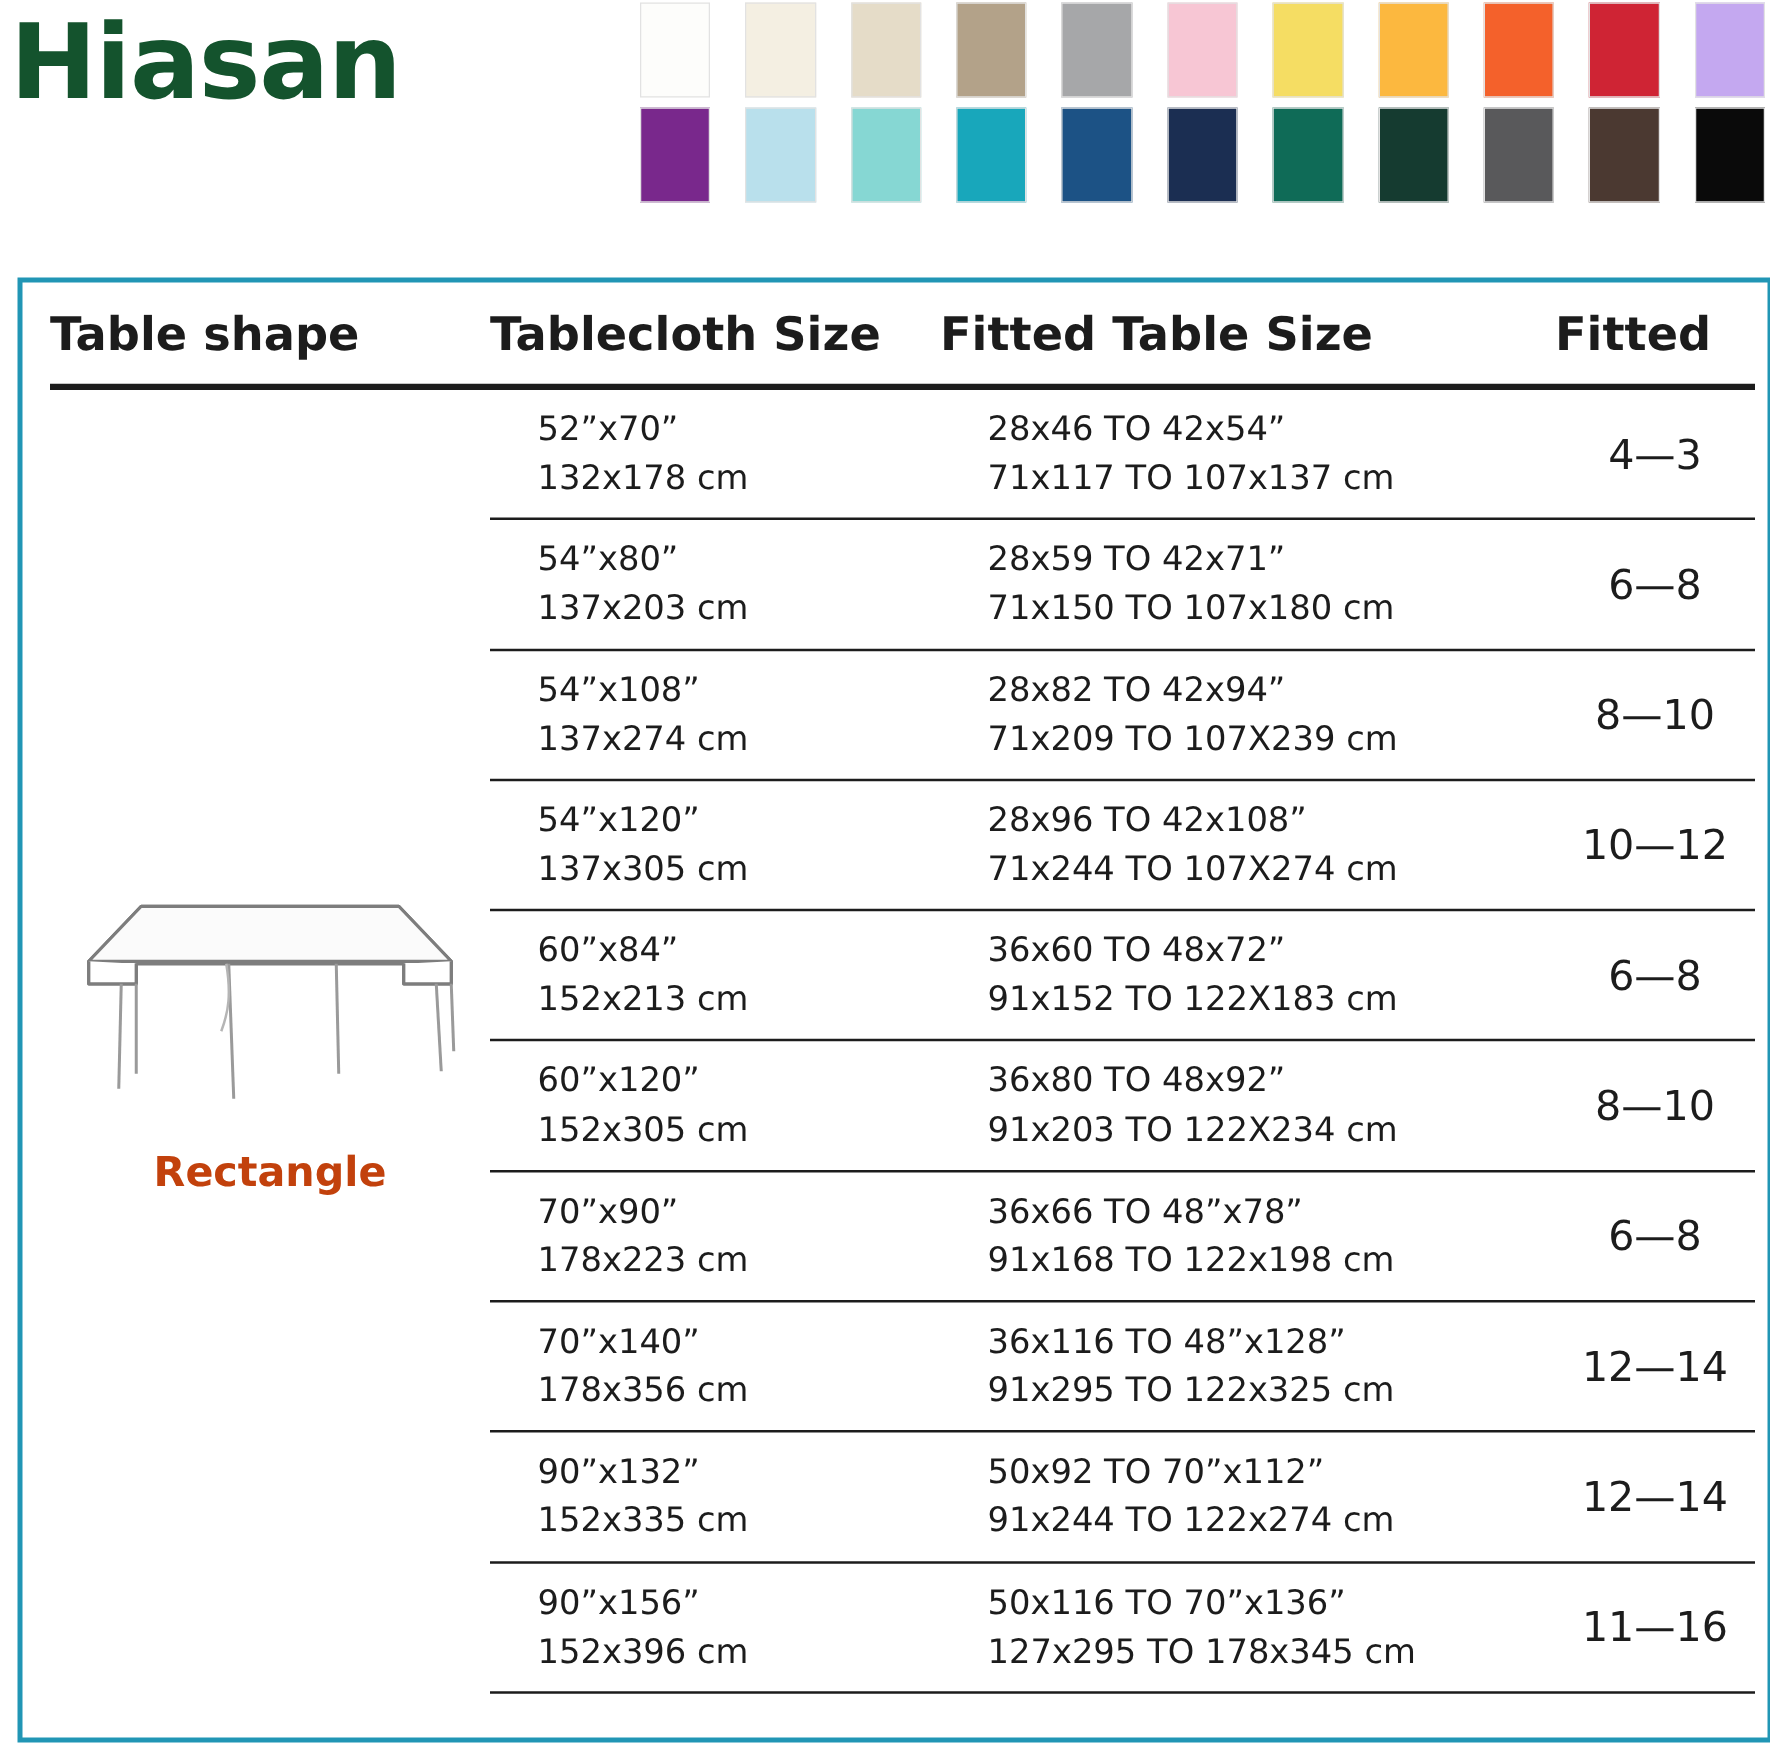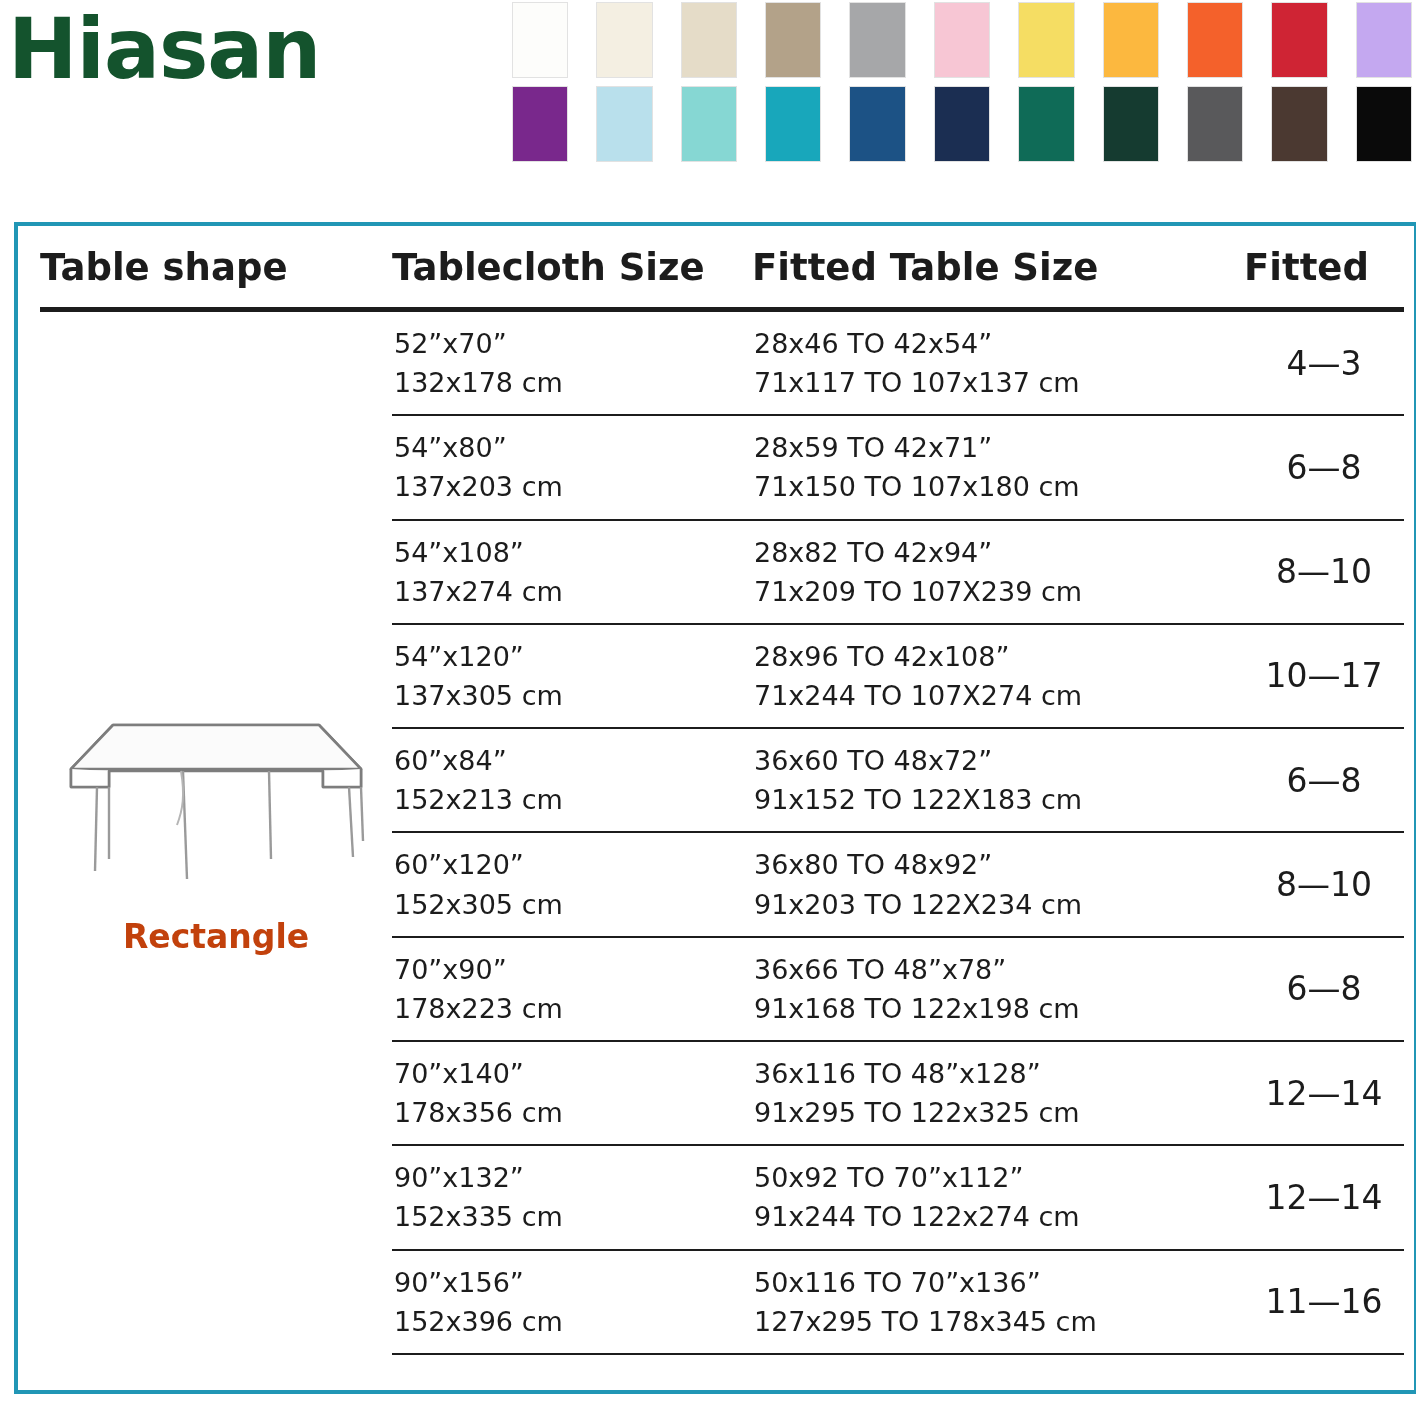--- a/index.html
+++ b/index.html
@@ -106,20 +106,21 @@
     vertical-align: middle;
     text-align: center;
   }
   .cell-lines {
     font-family: "DejaVu Sans", sans-serif;
     font-size: 27px;
     color: #1c1c1c;
     line-height: 1.45;
     padding: 12px 0 12px 0;
     white-space: nowrap;
+    margin-left: 36px;
   }
   .cloth-cell .cell-lines { padding-left: 2px; }
   .fitted-cell .cell-lines { padding-left: 2px; }
   .seat-cell {
     text-align: center;
   }
   .seat-cell .seat-val {
     font-family: "DejaVu Sans", sans-serif;
     font-size: 33px;
     color: #1c1c1c;
@@ -250,21 +251,21 @@
             </td>
           </tr>
           <tr>
             <td class="cloth-cell">
               <div class="cell-lines">54”x120”<br>137x305 cm</div>
             </td>
             <td class="fitted-cell">
               <div class="cell-lines">28x96 TO 42x108”<br>71x244 TO 107X274 cm</div>
             </td>
             <td class="seat-cell">
-              <div class="seat-val">10—17</div>
+              <div class="seat-val">10—12</div>
             </td>
           </tr>
           <tr>
             <td class="cloth-cell">
               <div class="cell-lines">60”x84”<br>152x213 cm</div>
             </td>
             <td class="fitted-cell">
               <div class="cell-lines">36x60 TO 48x72”<br>91x152 TO 122X183 cm</div>
             </td>
             <td class="seat-cell">

